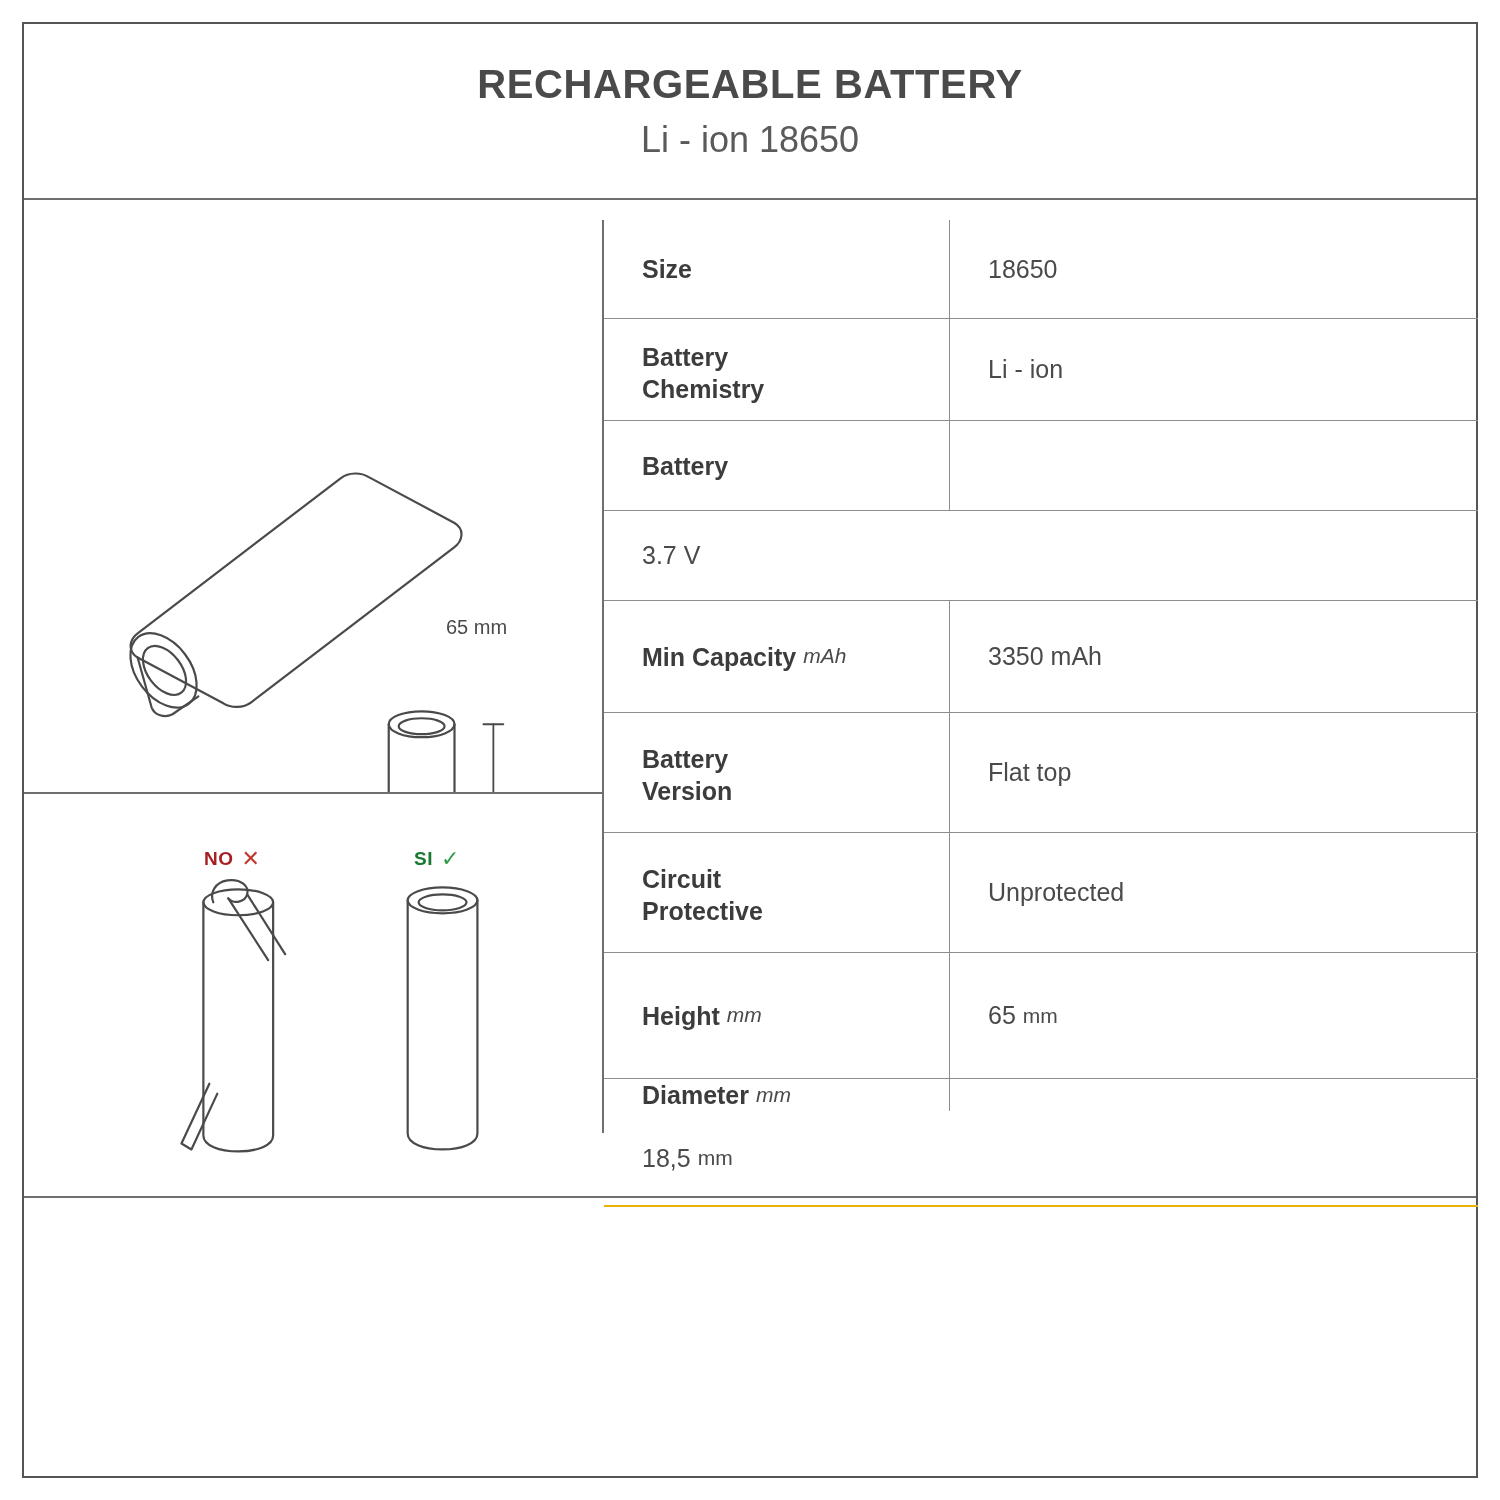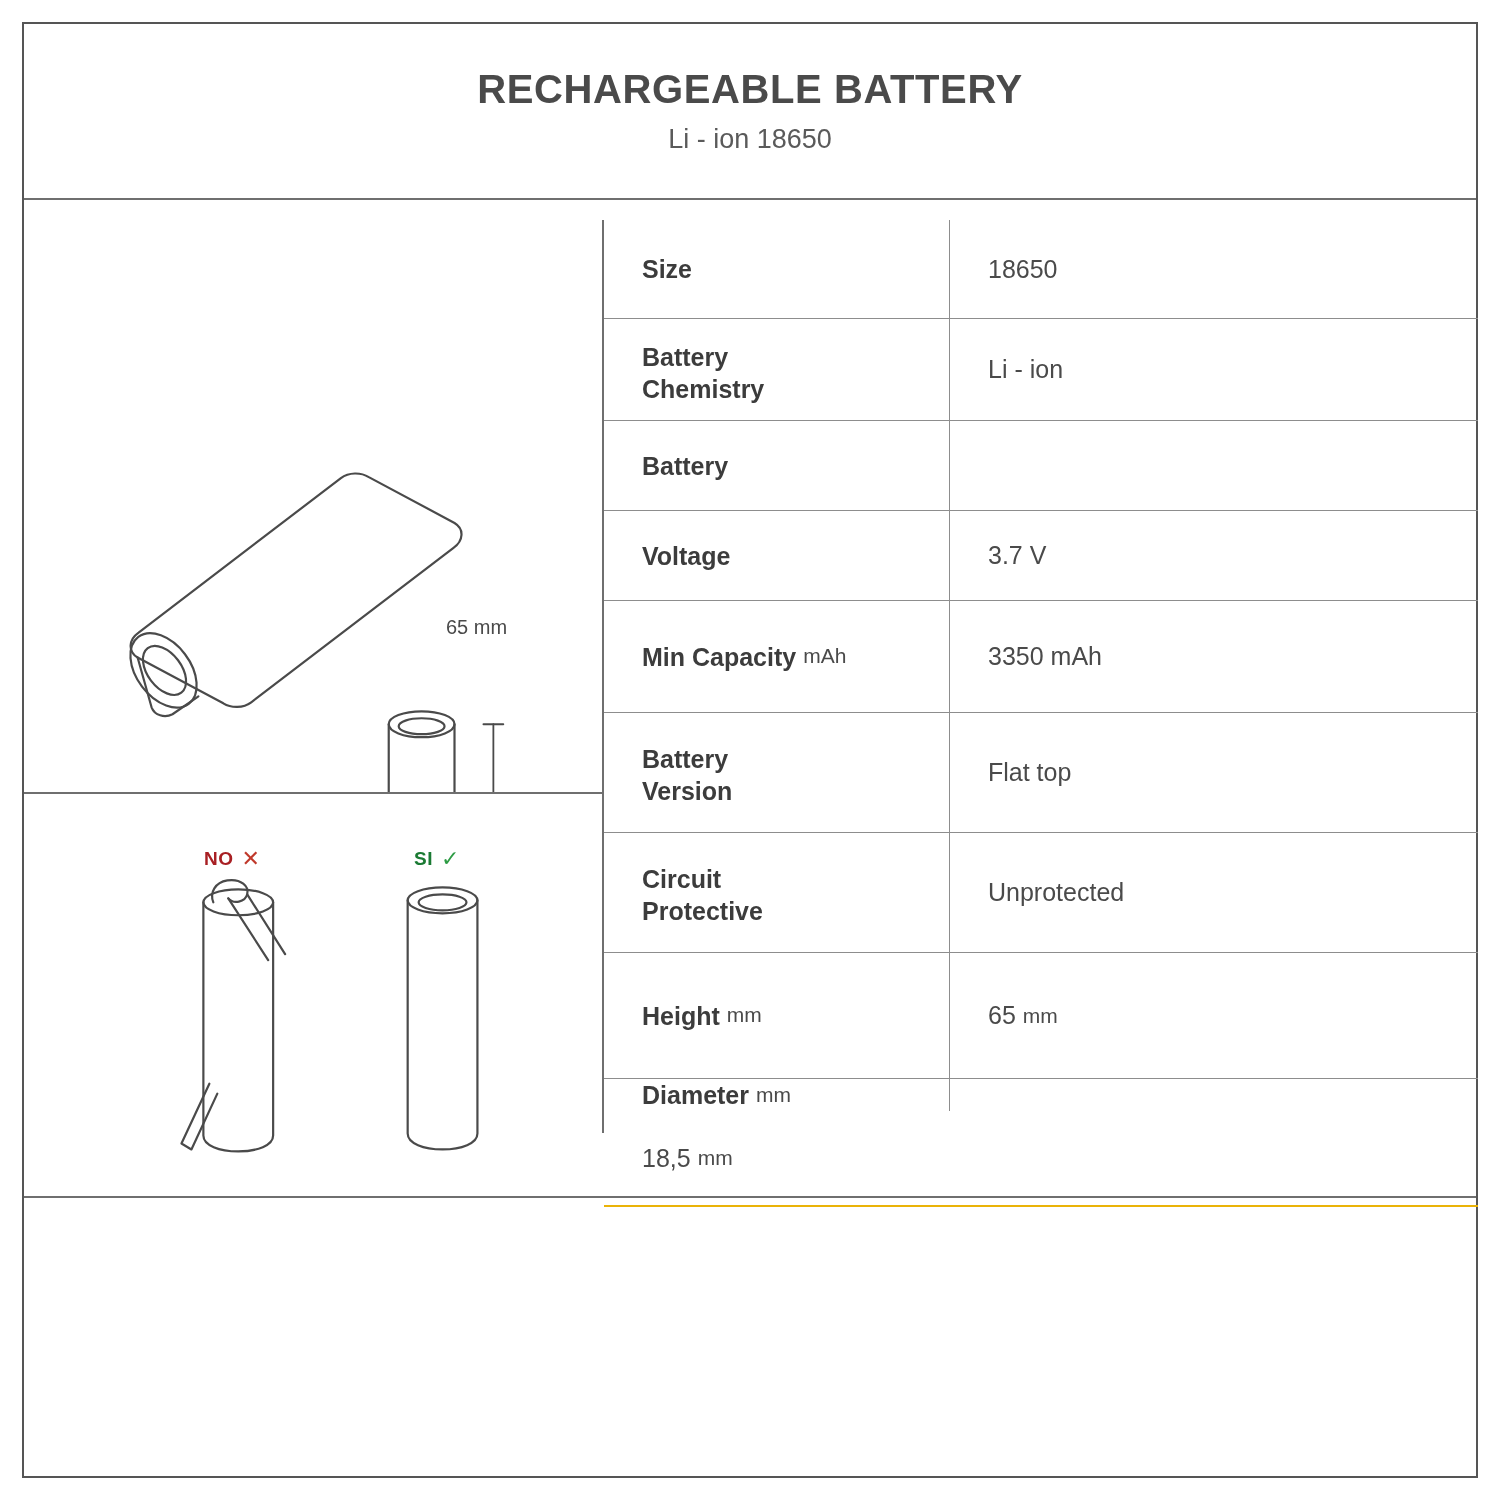--- a/index.html
+++ b/index.html
@@ -41,21 +41,21 @@
     justify-content: center;
   }
   .title-main {
     font-size: 40px;
     font-weight: bold;
     letter-spacing: 0.6px;
     color: #4a4a4a;
     text-align: center;
   }
   .title-sub {
-    font-size: 27px;
+    font-size: 36px;
     font-weight: normal;
     color: #5a5a5a;
     margin-top: 12px;
     text-align: center;
   }
 
   
   .left-col {
     position: absolute;
     left: 0;
@@ -133,20 +133,21 @@
     font-size: 25px;
     font-weight: bold;
     color: #3c3c3c;
     line-height: 1.28;
   }
   .spec-key .unit {
     font-weight: normal;
     font-size: 21px;
     color: #4a4a4a;
     margin-left: 7px;
+    font-style: italic;
   }
   .spec-val {
     flex: 1;
     font-size: 25px;
     color: #4a4a4a;
   }
   .spec-val .unit {
     font-size: 21px;
     margin-left: 7px;
     color: #4a4a4a;
@@ -257,23 +258,20 @@
         </div>
     </div>
 
     <div class="spec-row" style="height:90px">
       <div class="spec-key">
           <span>Battery</span>
         </div>
     </div>
 
     <div class="spec-row" style="height:90px">
-      <div class="spec-key">
-          <span>Voltage</span>
-        </div>
       <div class="spec-val">
           <span>3.7 V</span>
         </div>
     </div>
 
     <div class="spec-row" style="height:112px">
       <div class="spec-key">
         <span>Min Capacity</span>
           <span class="unit">mAh</span>
       </div>

